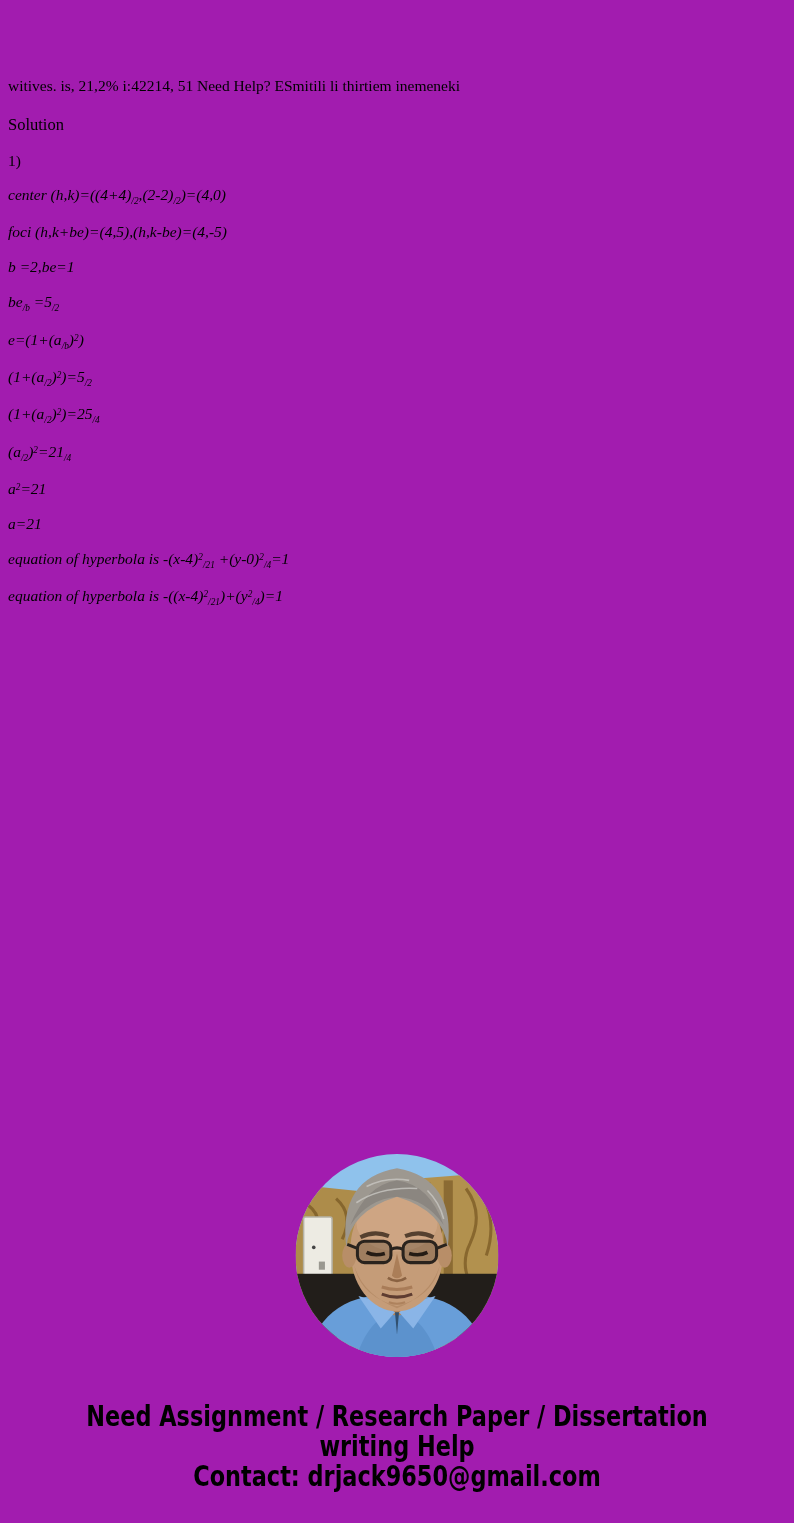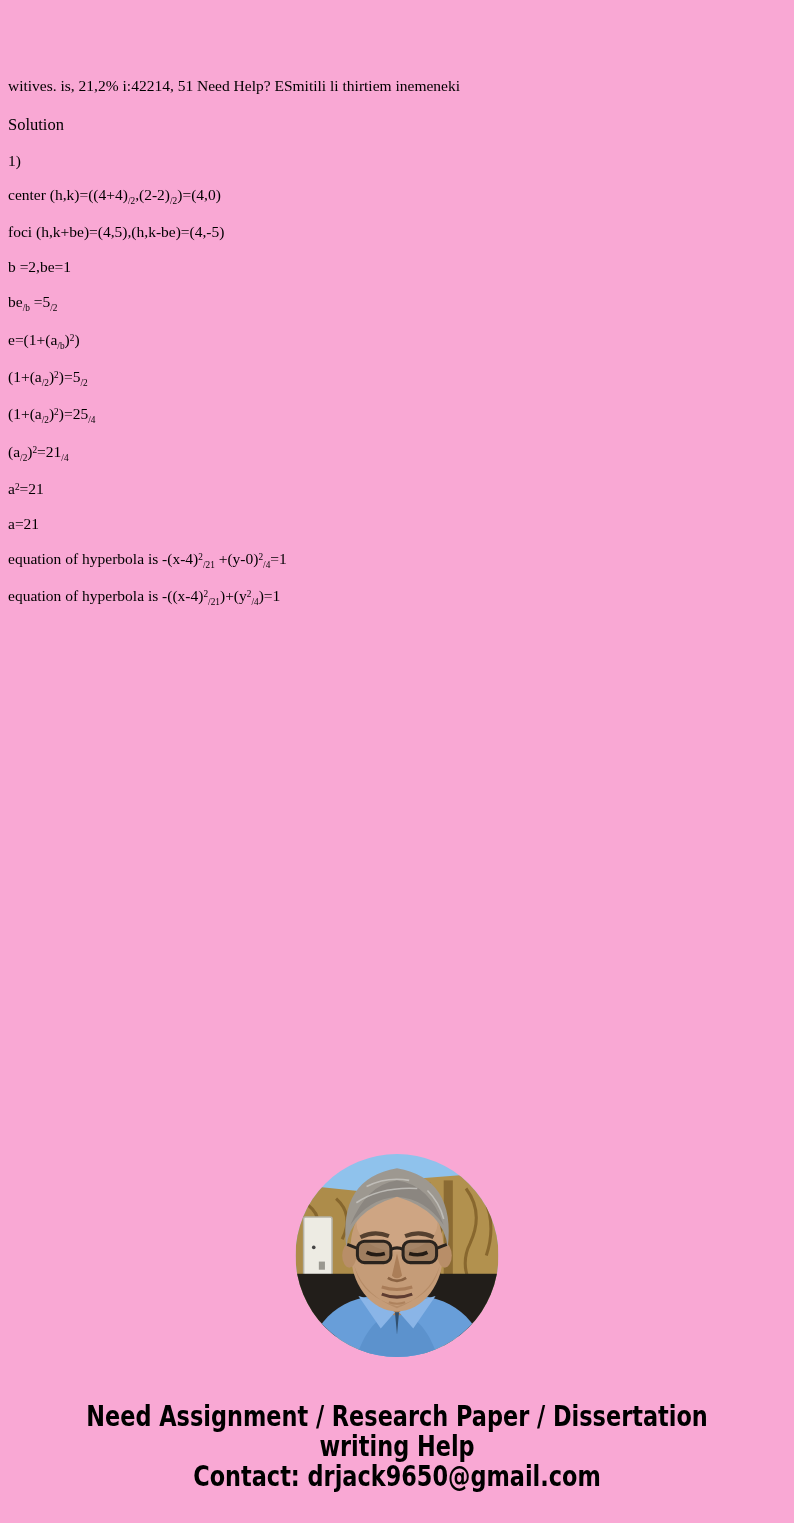--- a/index.html
+++ b/index.html
@@ -1,20 +1,20 @@
 <!DOCTYPE html>
 <html><head>
 <meta charset="utf-8">
 <style>
   html,body { margin:0; padding:0; background:#ffffff; }
   .page {
     position: relative;
     width: 794px;
     height: 1523px;
-    background: #f9a8d4;
+    background: #a21caf;
     overflow: hidden;
     font-family: "Liberation Serif", serif;
     color: #000000;
   }
   .doc-text {
     position: absolute;
     top: 77px;
     left: 8px;
     right: 8px;
   }
@@ -32,20 +32,21 @@
   .item-number {
     font-size: 15.5px;
     line-height: 1.16;
     margin: 0 0 16px 0;
   }
   .math-line {
     font-size: 15.5px;
     line-height: 1.16;
     margin: 0 0 17px 0;
     white-space: nowrap;
+    font-style: italic;
   }
   .m-txt { }
   .m-sub { font-size: 0.6em; vertical-align: -0.38em; }
   .m-sup { font-size: 0.6em; vertical-align: 0.45em; }
   .m-subsup { font-size: 0.6em; vertical-align: -0.05em; }
 
   .portrait-wrap {
     position: absolute;
     top: 1154px;
     left: 50%;

